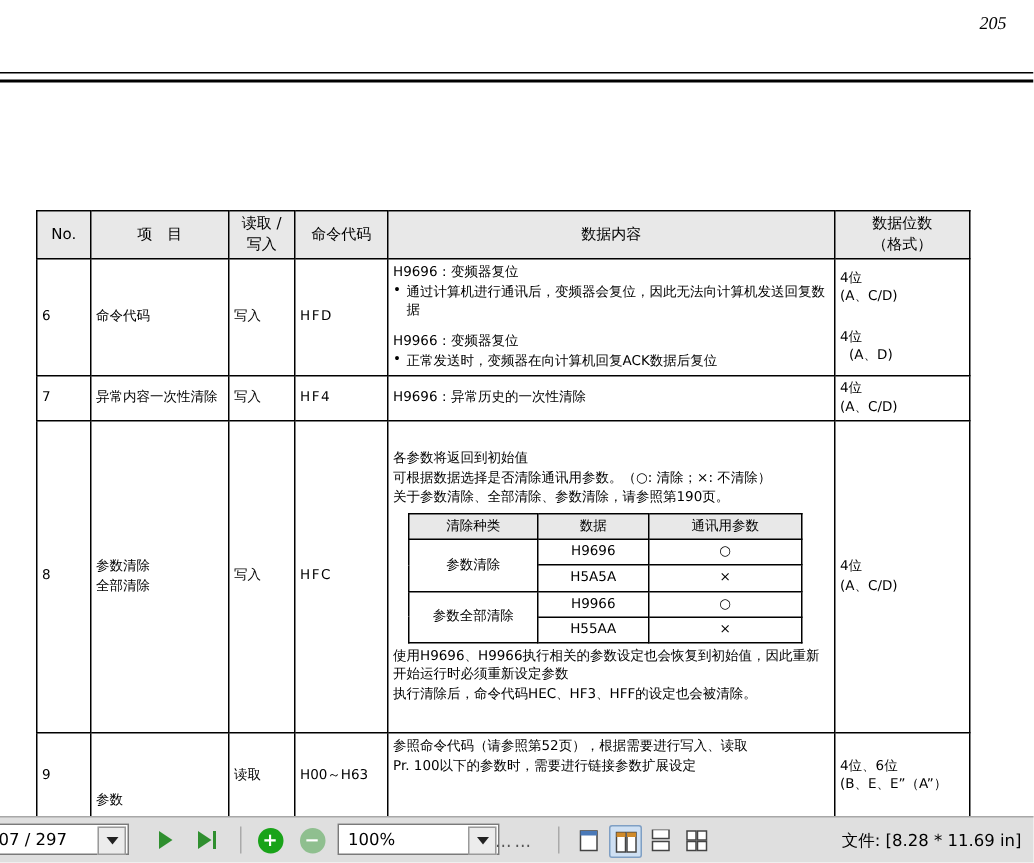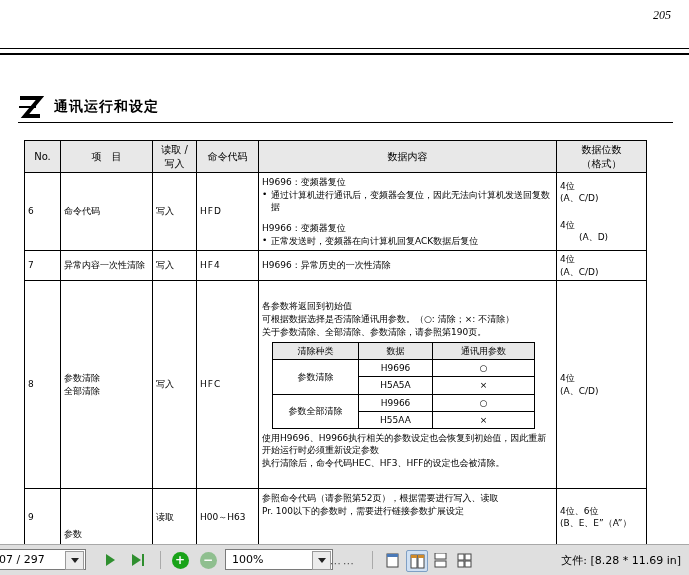--- a/index.html
+++ b/index.html
@@ -26,21 +26,21 @@
   table.main th{background:#e8e8e8;text-align:center;font-weight:normal;font-size:10px;}
   .c-no{width:36px;text-align:center;}
   .c-item{width:92px;text-align:center;}
   .c-rw{width:44px;text-align:center;}
   .c-code{width:62px;text-align:center;}
   .c-data{width:298px;}
   .c-bits{width:90px;text-align:center;}
   .code-b{font-weight:normal;letter-spacing:1px;font-size:10px;}
   .bits-main{font-size:9px;}
   .bits-sub{font-size:9px;}
-  .bits-sub.ind{display:inline-block;margin-left:19px;}
+  .bits-sub.ind{display:inline-block;margin-left:6px;}
   ul.dash{margin:1px 0 0 0;padding:0;list-style:none;}
   ul.dash li{position:relative;padding-left:9px;margin:1px 0;}
   ul.dash li:before{content:"\2022";position:absolute;left:0;top:-1px;}
   .line{margin:1px 0;}
   .italic{margin-top:47px;}
 
   table.inner{border-collapse:collapse;table-layout:fixed;width:262px;margin:4px 0 3px 10px;}
   table.inner td,table.inner th{border:1px solid #000;font-size:9px;text-align:center;padding:2px 2px;font-weight:normal;}
   table.inner th{background:#e8e8e8;}
   .in-c1{width:86px;}
@@ -65,30 +65,20 @@
 </style>
 </head>
 <body>
 
 <div class="page">
 
   <div class="page-num">205</div>
   <div class="rule rule1"></div>
   <div class="rule rule2"></div>
 
-  <div class="sec-head">
-    <div class="zbox">
-      <svg width="26" height="24" viewBox="0 0 26 24">
-        <path d="M2 2 H22 L7 20 H22" fill="none" stroke="#000" stroke-width="4"></path>
-        <path d="M1 11 H18" stroke="#000" stroke-width="2"></path>
-      </svg>
-    </div>
-    <div class="sec-title">通讯运行和设定</div>
-    <div class="sec-underline"></div>
-  </div>
 
   <table class="main">
     <colgroup>
       <col class="c-no">
         <col class="c-item">
         <col class="c-rw">
         <col class="c-code">
         <col class="c-data">
         <col class="c-bits">
     </colgroup>

